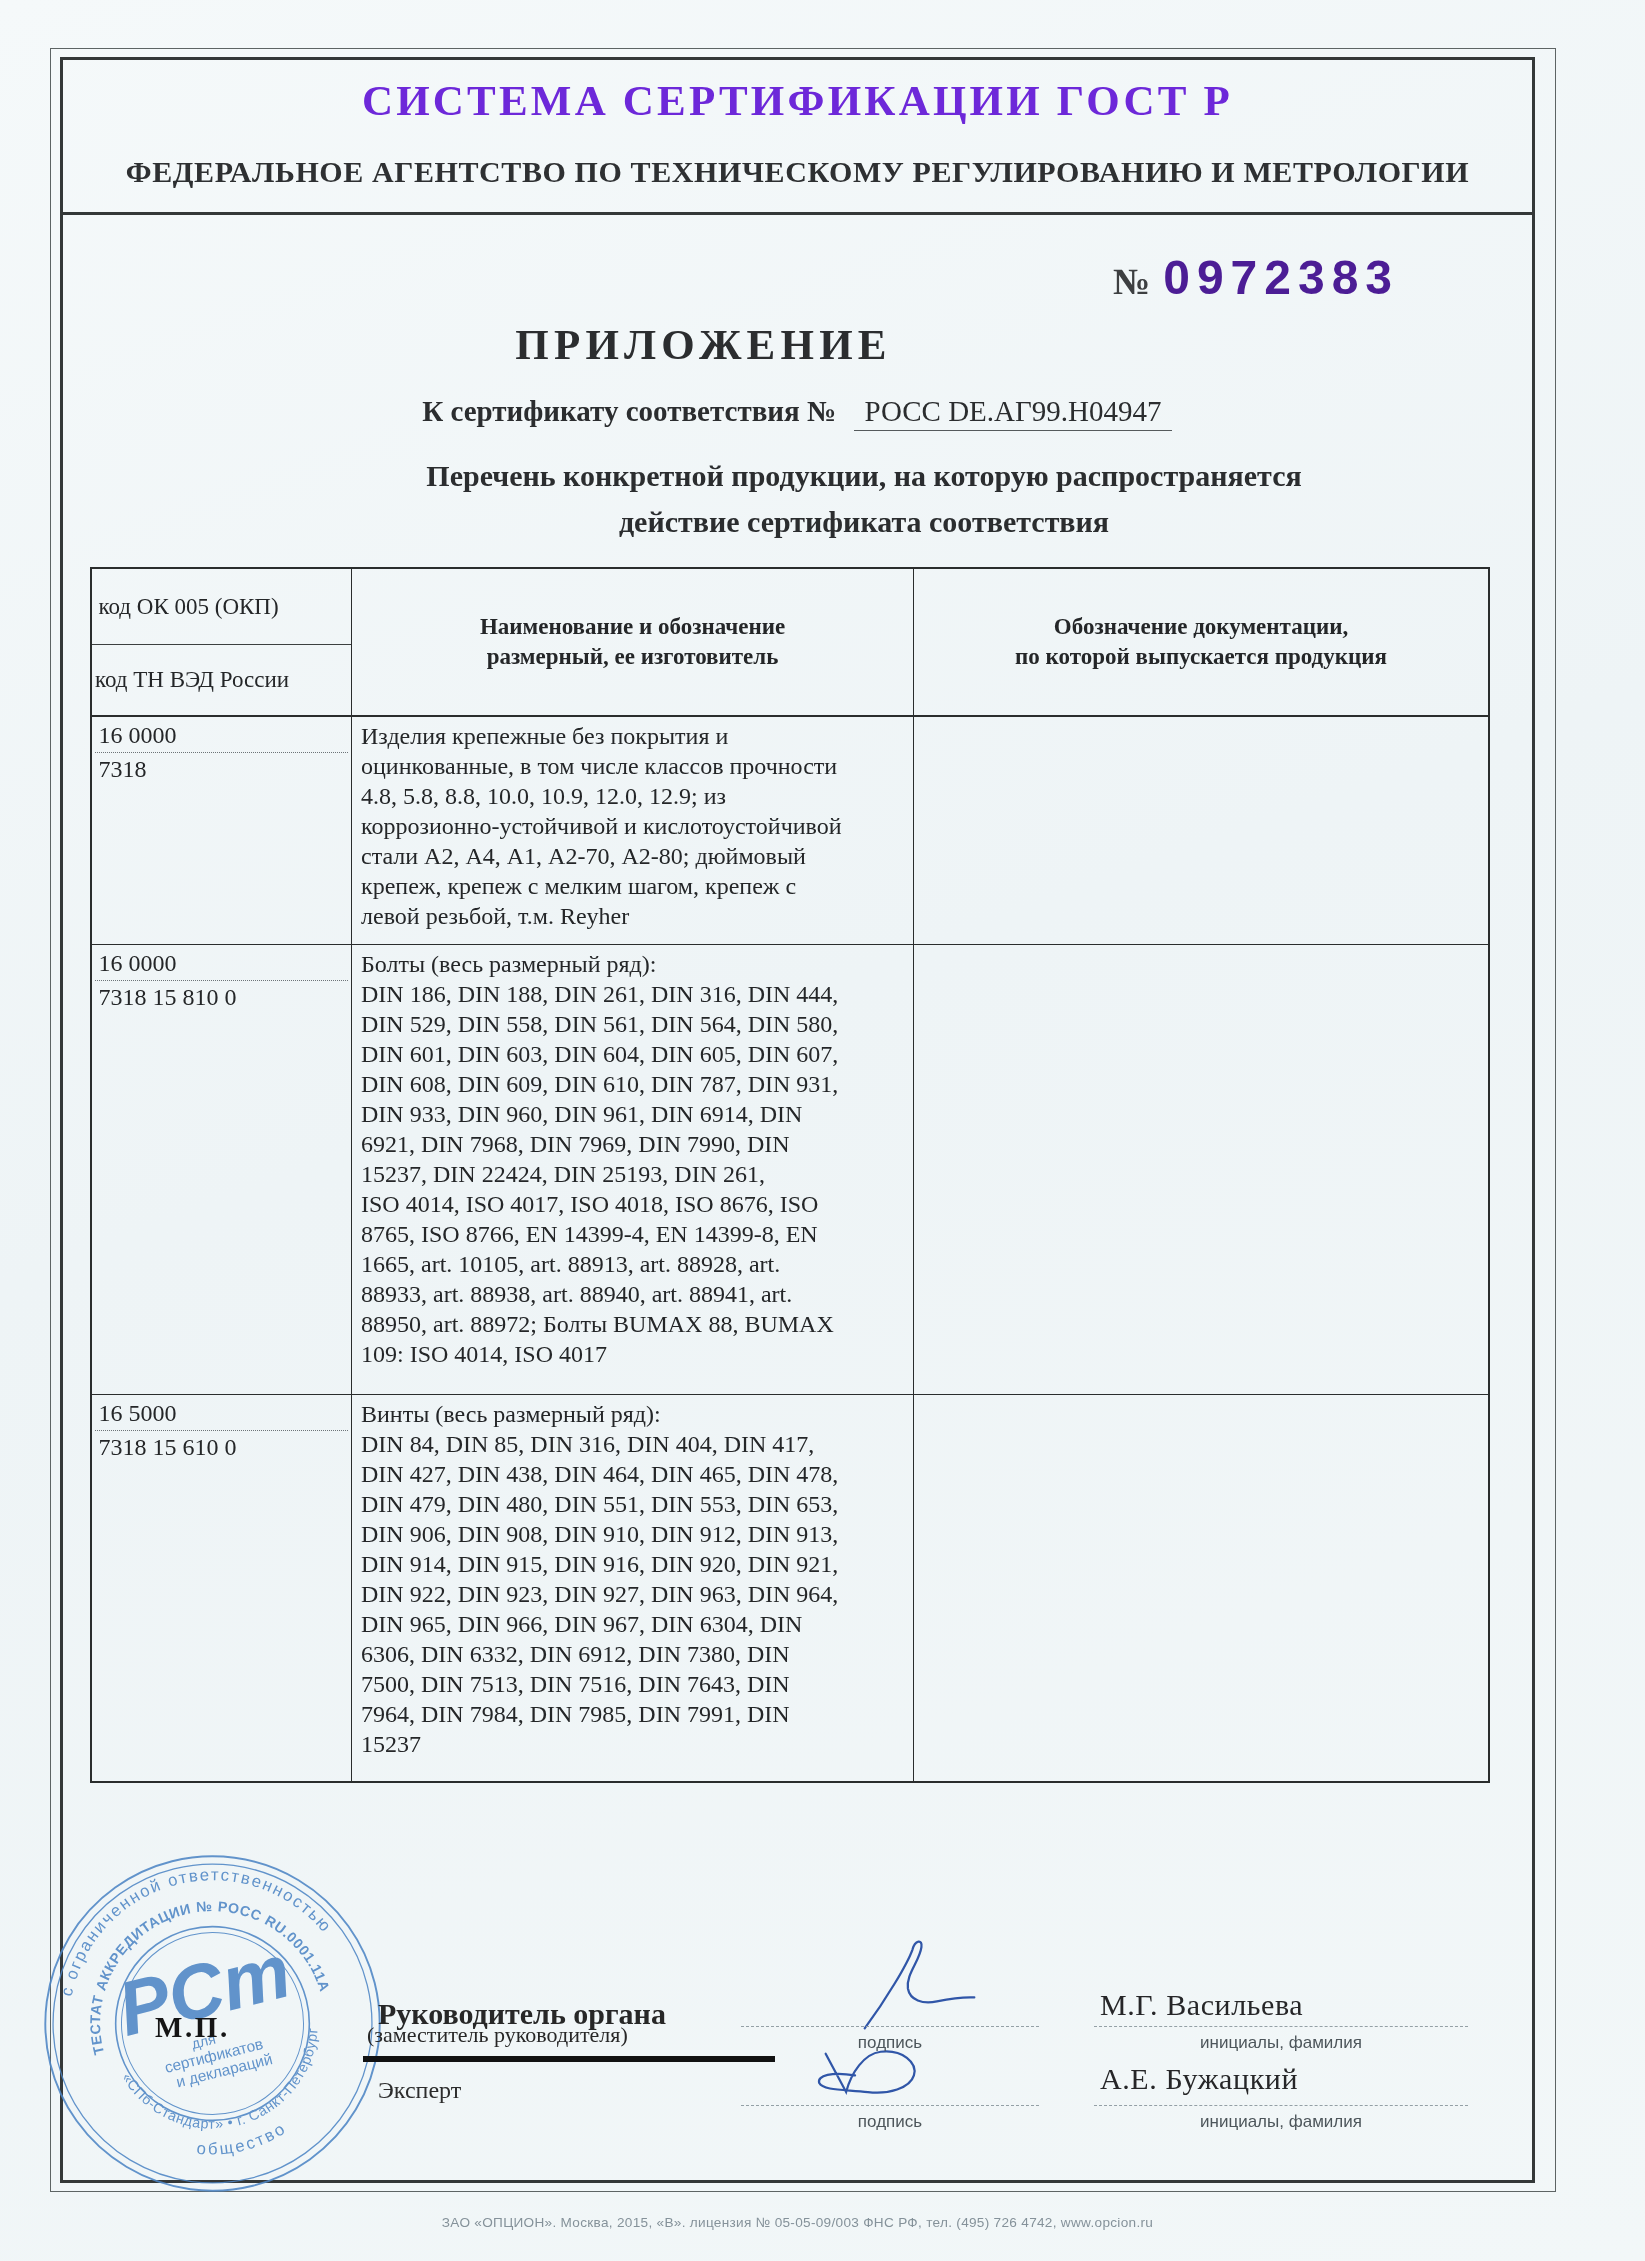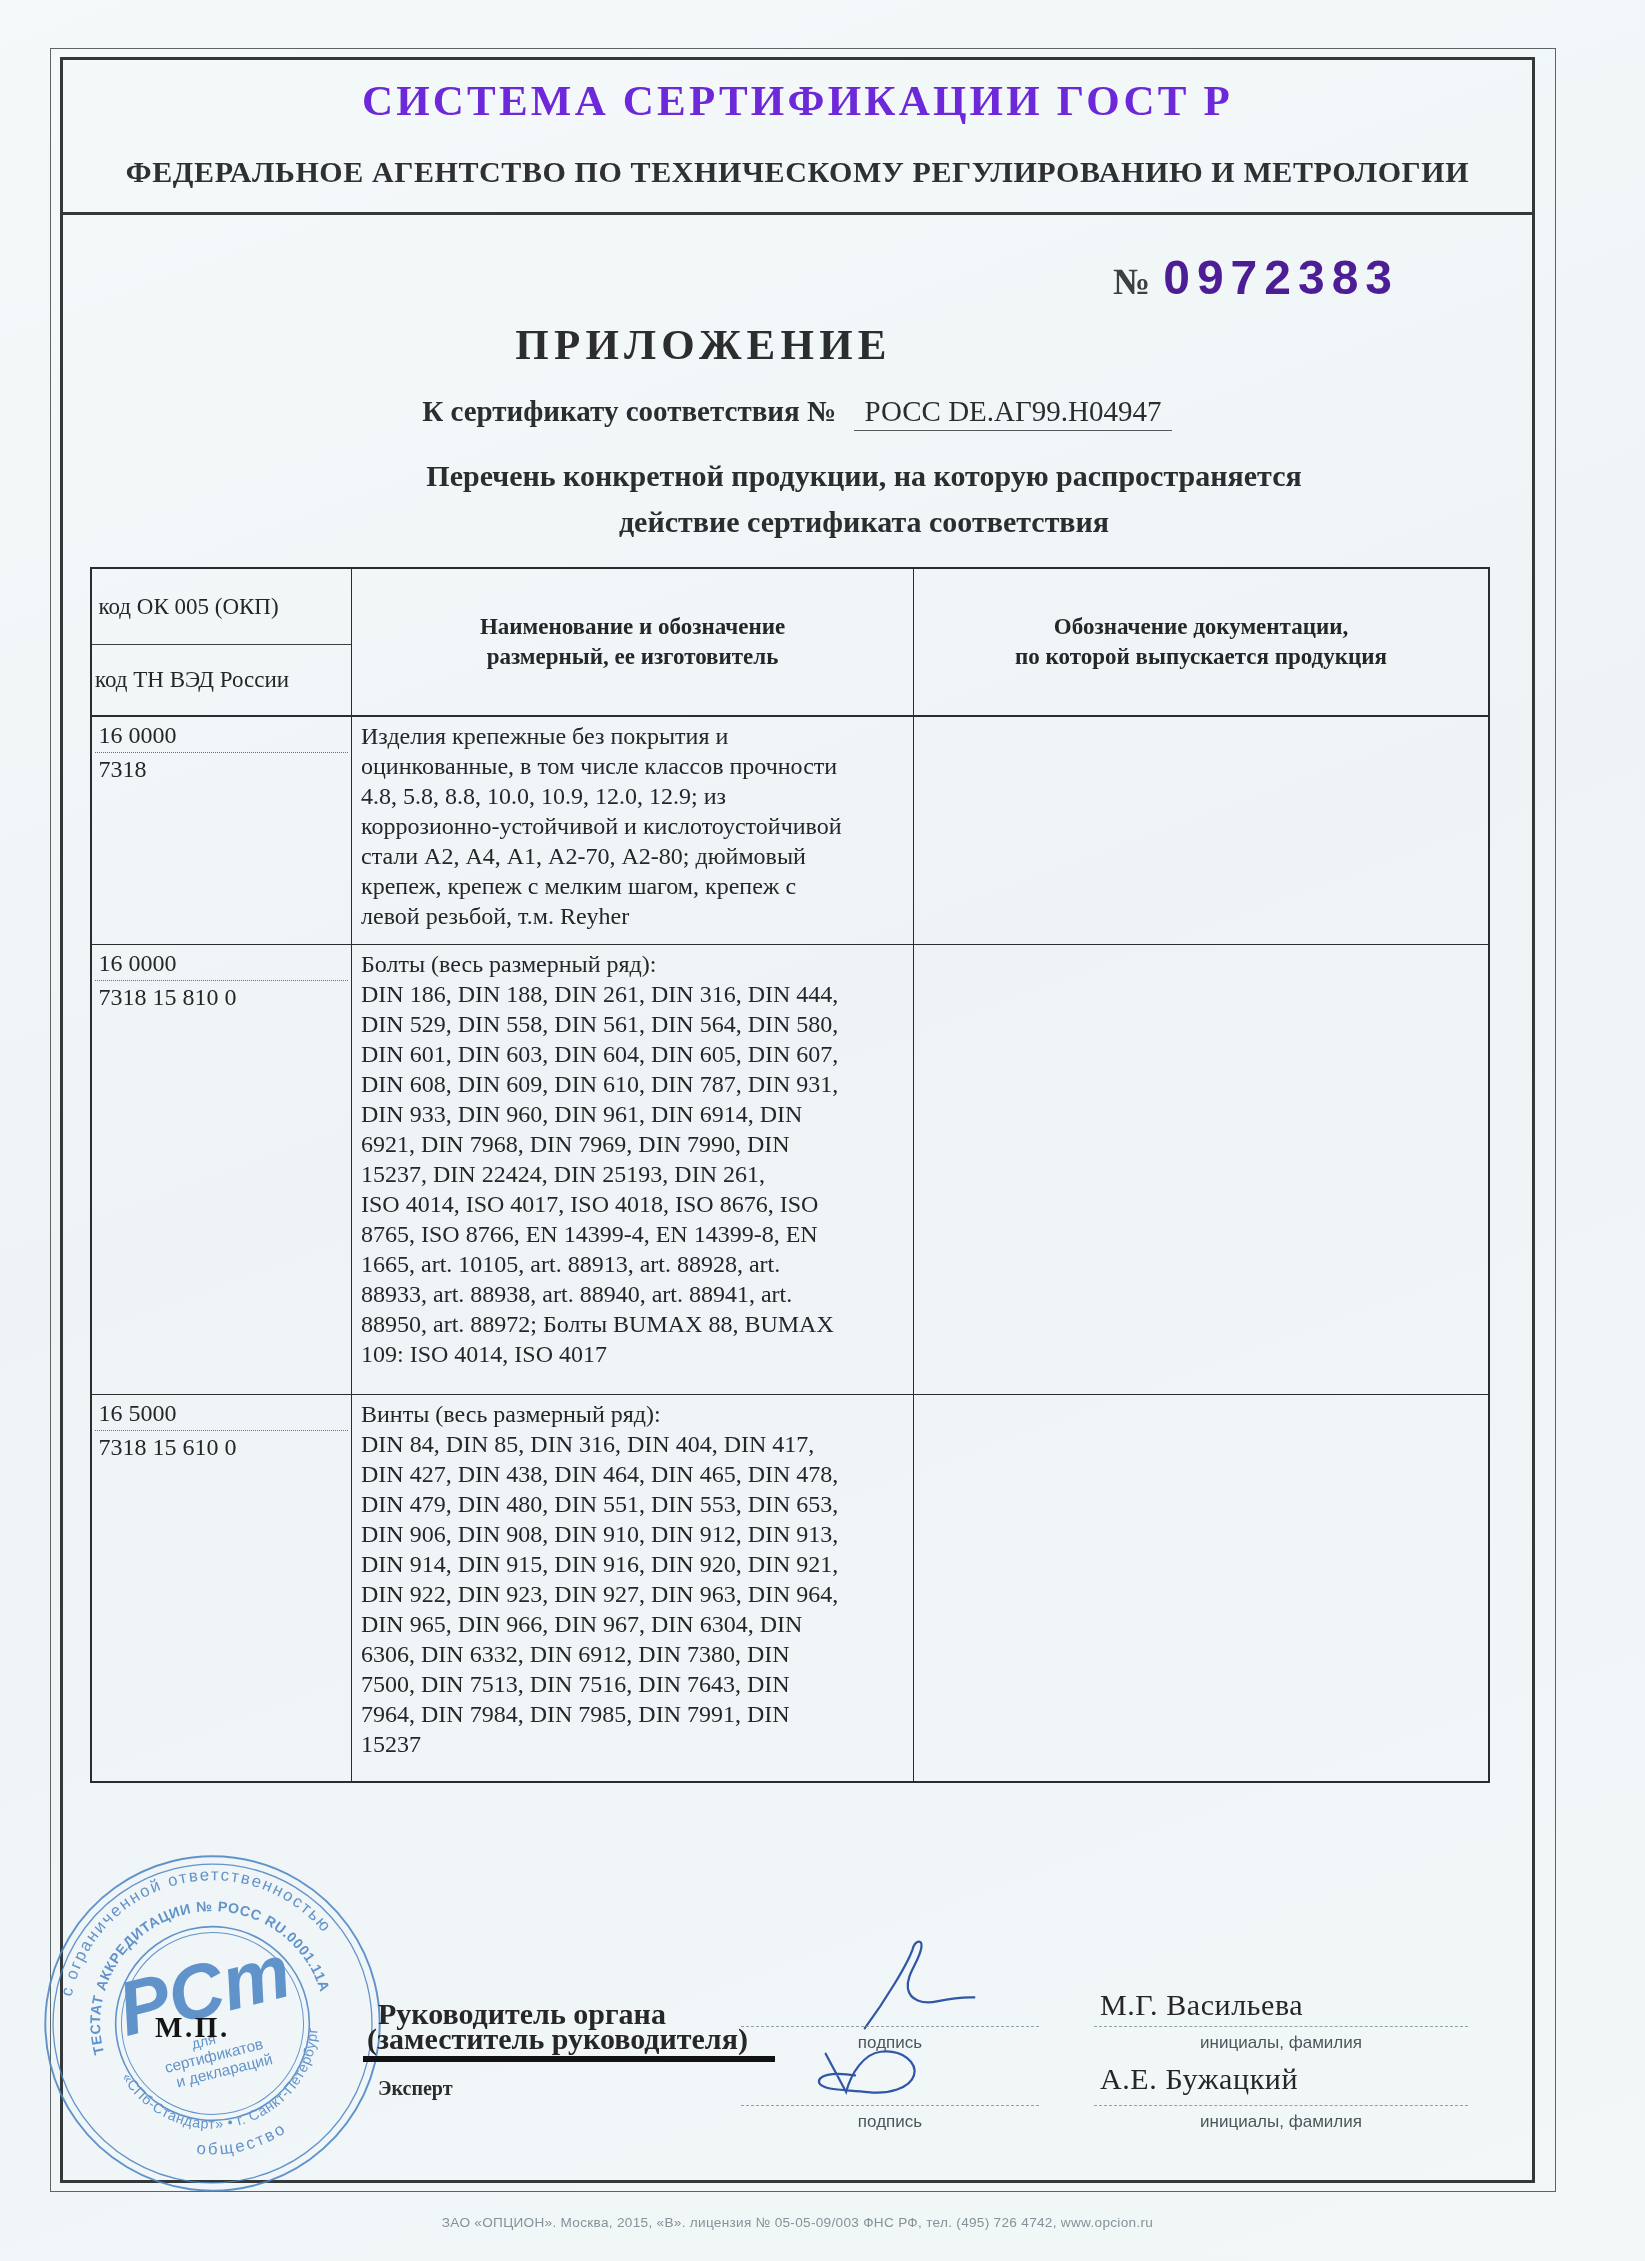--- a/index.html
+++ b/index.html
@@ -50,23 +50,23 @@
           white-space:pre-line;font-weight:600;}
   .code-cell{padding:2.6px 5.2px 0 6.5px;}
   .code-top{padding-bottom:2.6px;}
   .code-divider{border-top:1.9px dotted #6d7478;margin:0 -2.6px 1.3px -3.9px;height:0;}
   .desc-cell{padding:3.9px 5.2px 3.9px 9px;white-space:pre-line;}
   
   .stamp{left:35px;top:1846px;width:355px;height:355px;opacity:.88;}
   .mp-label{left:155px;top:2011px;font-size:29px;font-weight:700;letter-spacing:2.6px;color:#151515;}
   
   .role1a{left:378px;top:1997px;font-size:30px;font-weight:700;color:#272727;}
-  .role1b{left:367px;top:2022px;font-size:30px;font-weight:700;color:#272727;}
+  .role1b{left:367px;top:2022px;font-size:22px;font-weight:400;color:#272727;}
   .role-underline{left:363px;top:2056px;width:412px;height:5.8px;background:#121212;}
-  .role2{left:378px;top:2077px;font-size:20px;font-weight:700;color:#2c2c2c;}
+  .role2{left:378px;top:2077px;font-size:24px;font-weight:400;color:#2c2c2c;}
   .sigline{border-top:1.3px dashed #94a0a6;height:0;}
   .dash-sign{left:741px;top:2026px;width:298px;}
   .dash-sign2{left:741px;top:2105px;width:298px;}
   .dash-name1{left:1094px;top:2026px;width:374px;}
   .dash-name2{left:1094px;top:2105px;width:374px;}
   .caption{font-family:"Liberation Sans",sans-serif;font-size:17px;color:#4d565b;text-align:center;}
   .cap-sign1{left:741px;top:2033px;width:298px;}
   .cap-sign2{left:741px;top:2112px;width:298px;}
   .cap-name1{left:1094px;top:2033px;width:374px;}
   .cap-name2{left:1094px;top:2112px;width:374px;}

